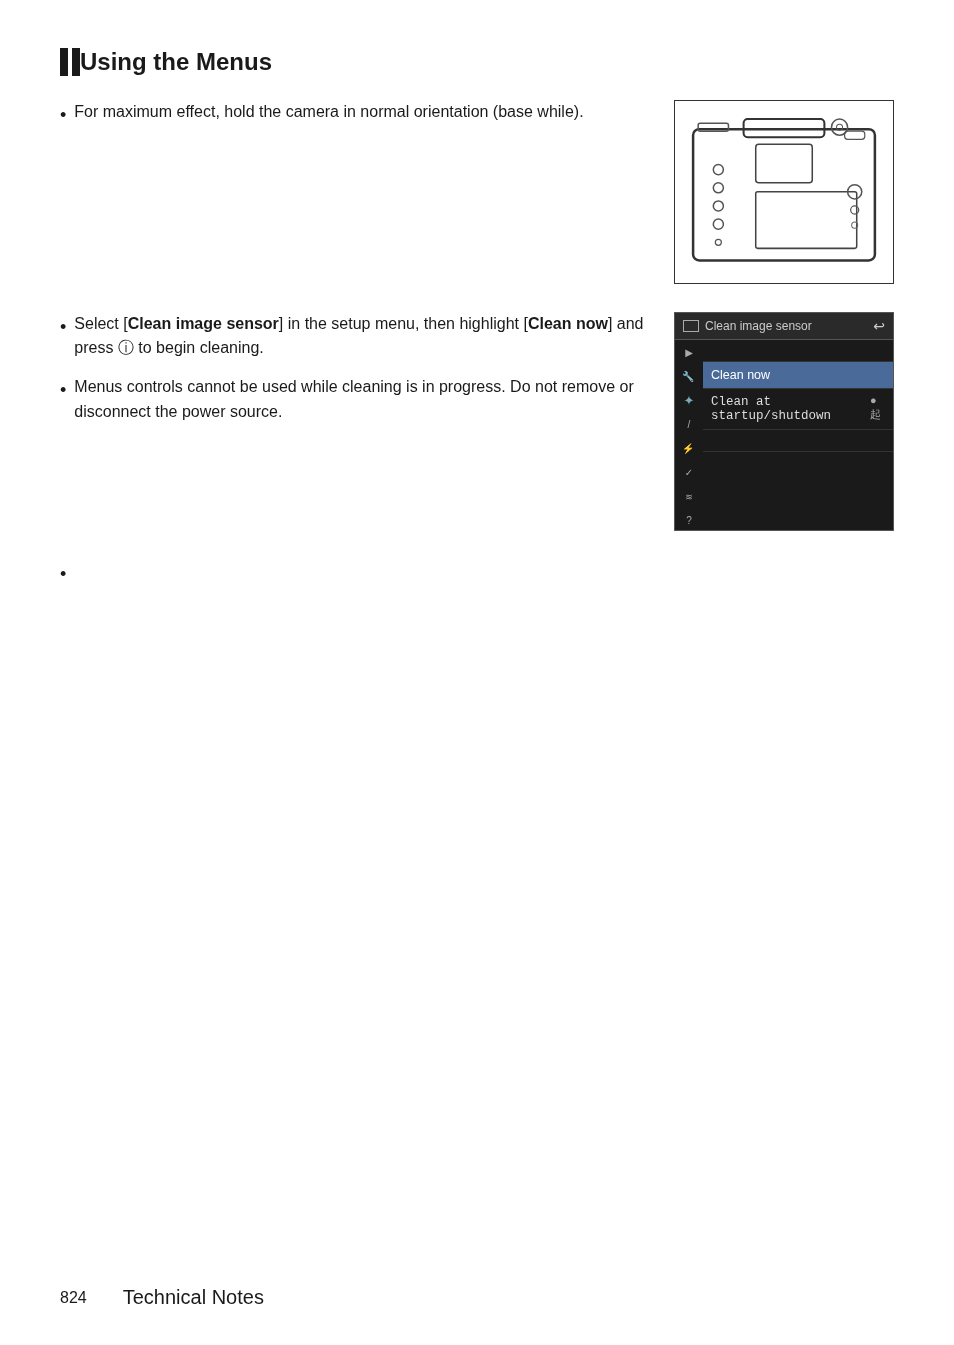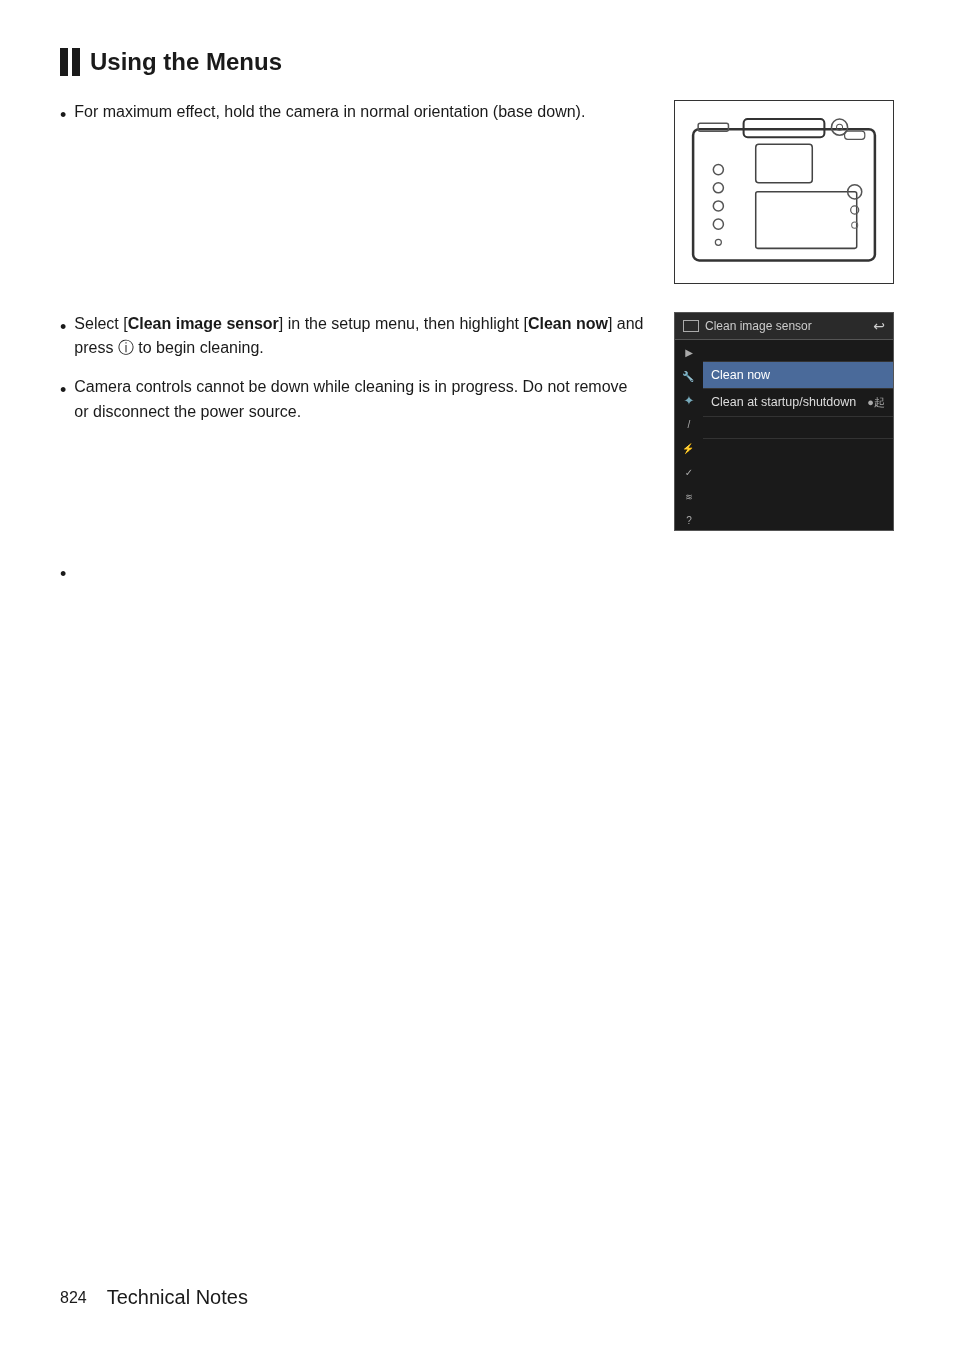--- a/index.html
+++ b/index.html
@@ -15,21 +15,20 @@
     }
 
     .page-content {
       padding: 48px 60px 60px 60px;
     }
 
     
     .section-title {
       display: flex;
       align-items: center;
-      gap: 10px;
       margin-bottom: 24px;
     }
 
     .title-bars {
       display: flex;
       gap: 4px;
     }
 
     .title-bar {
       width: 8px;
@@ -180,20 +179,21 @@
 
     .menu-item.highlighted {
       background: #4a6a9a;
       color: #fff;
     }
 
     .menu-item-row {
       display: flex;
       align-items: center;
       justify-content: space-between;
+      font-family: Liberation Mono, monospace;
     }
 
     .menu-item-icon {
       font-size: 11px;
       color: #aaa;
     }
 
     
     .full-width-bullet {
       display: flex;
@@ -204,21 +204,21 @@
       line-height: 1.55;
     }
 
     
     .page-footer {
       position: absolute;
       bottom: 36px;
       left: 60px;
       display: flex;
       align-items: center;
-      gap: 20px;
+      gap: 36px;
     }
 
     .footer-page-num {
       font-size: 16px;
       color: #1a1a1a;
     }
 
     .footer-section {
       font-size: 20px;
       color: #1a1a1a;
@@ -234,21 +234,21 @@
       <div class="title-bar"></div>
       <div class="title-bar"></div>
     </div>
     <span class="title-text">Using the Menus</span>
   </div>
 
   <div class="top-section">
     <div class="top-text">
       <div class="bullet-item">
         <span class="bullet-dot">•</span>
-        <span class="bullet-text">For maximum effect, hold the camera in normal orientation (base down).</span>
+        <span class="bullet-text">For maximum effect, hold the camera in normal orientation (base while).</span>
       </div>
     </div>
 
     <div class="camera-image-container">
       <svg class="camera-svg" viewBox="0 0 200 160" xmlns="http://www.w3.org/2000/svg">
 
         <rect x="10" y="20" width="180" height="130" rx="6" ry="6" fill="none" stroke="#333" stroke-width="2.5"></rect>
 
         <rect x="60" y="10" width="80" height="18" rx="4" fill="none" stroke="#333" stroke-width="2"></rect>
 
@@ -280,21 +280,21 @@
 
       <div class="bullet-item">
         <span class="bullet-dot">•</span>
         <span class="bullet-text">
           Select [<strong>Clean image sensor</strong>] in the setup menu, then highlight [<strong>Clean now</strong>] and press ⓘ to begin cleaning.
         </span>
       </div>
 
       <div class="bullet-item">
         <span class="bullet-dot">•</span>
-        <span class="bullet-text">Camera controls cannot be down while cleaning is in progress. Do not remove or disconnect the power source.</span>
+        <span class="bullet-text">Menus controls cannot be used while cleaning is in progress. Do not remove or disconnect the power source.</span>
       </div>
     </div>
 
     <div class="menu-screenshot">
 
       <div class="menu-header">
         <div class="menu-header-left">
           <span class="menu-header-icon"></span>
           <span>Clean image sensor</span>
         </div>

